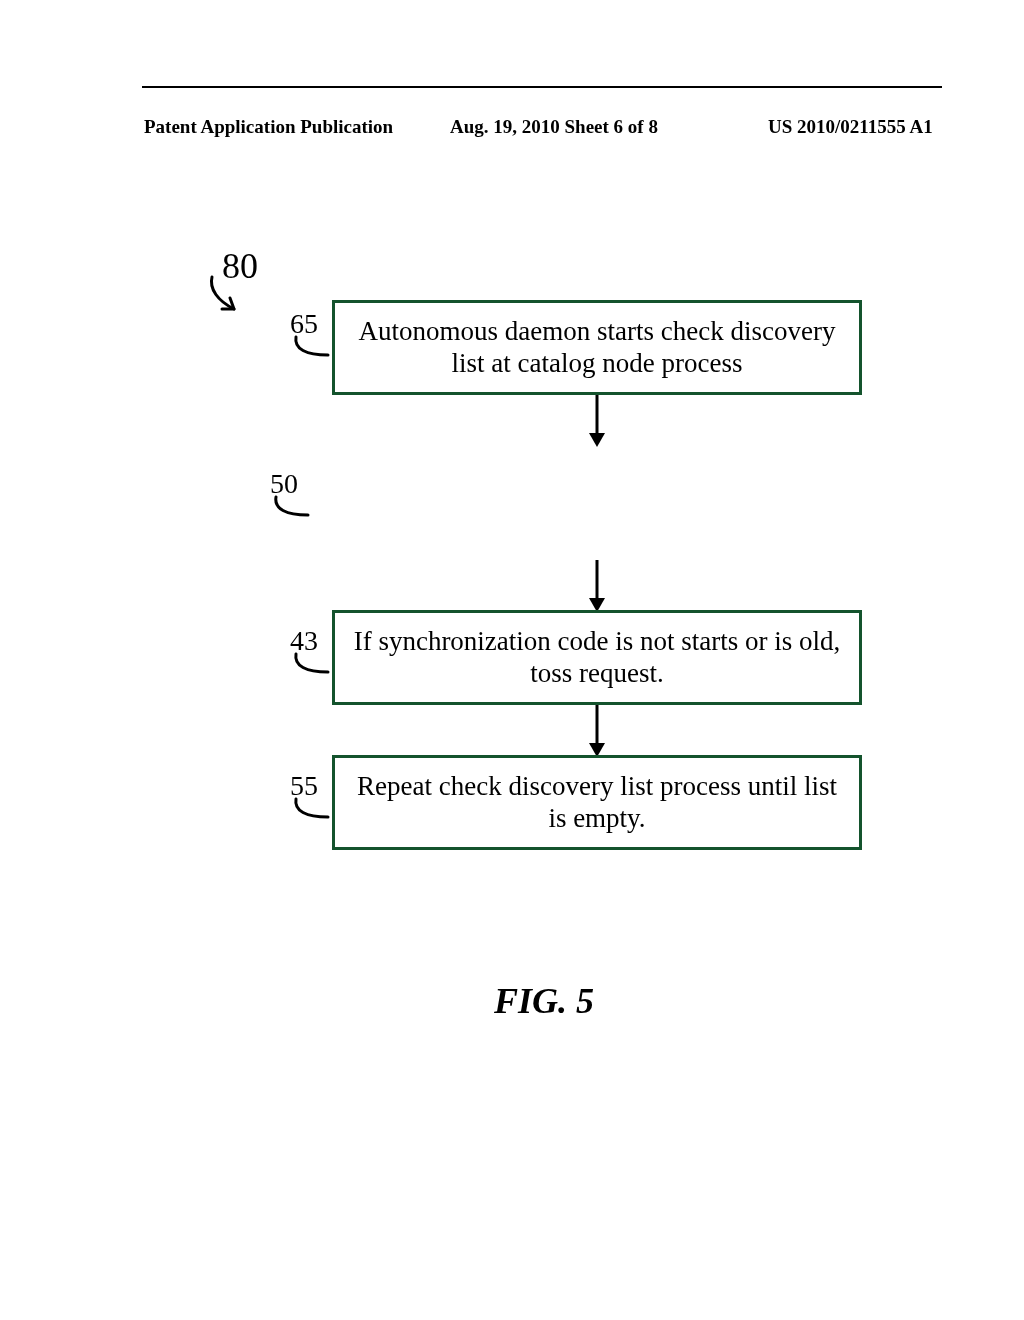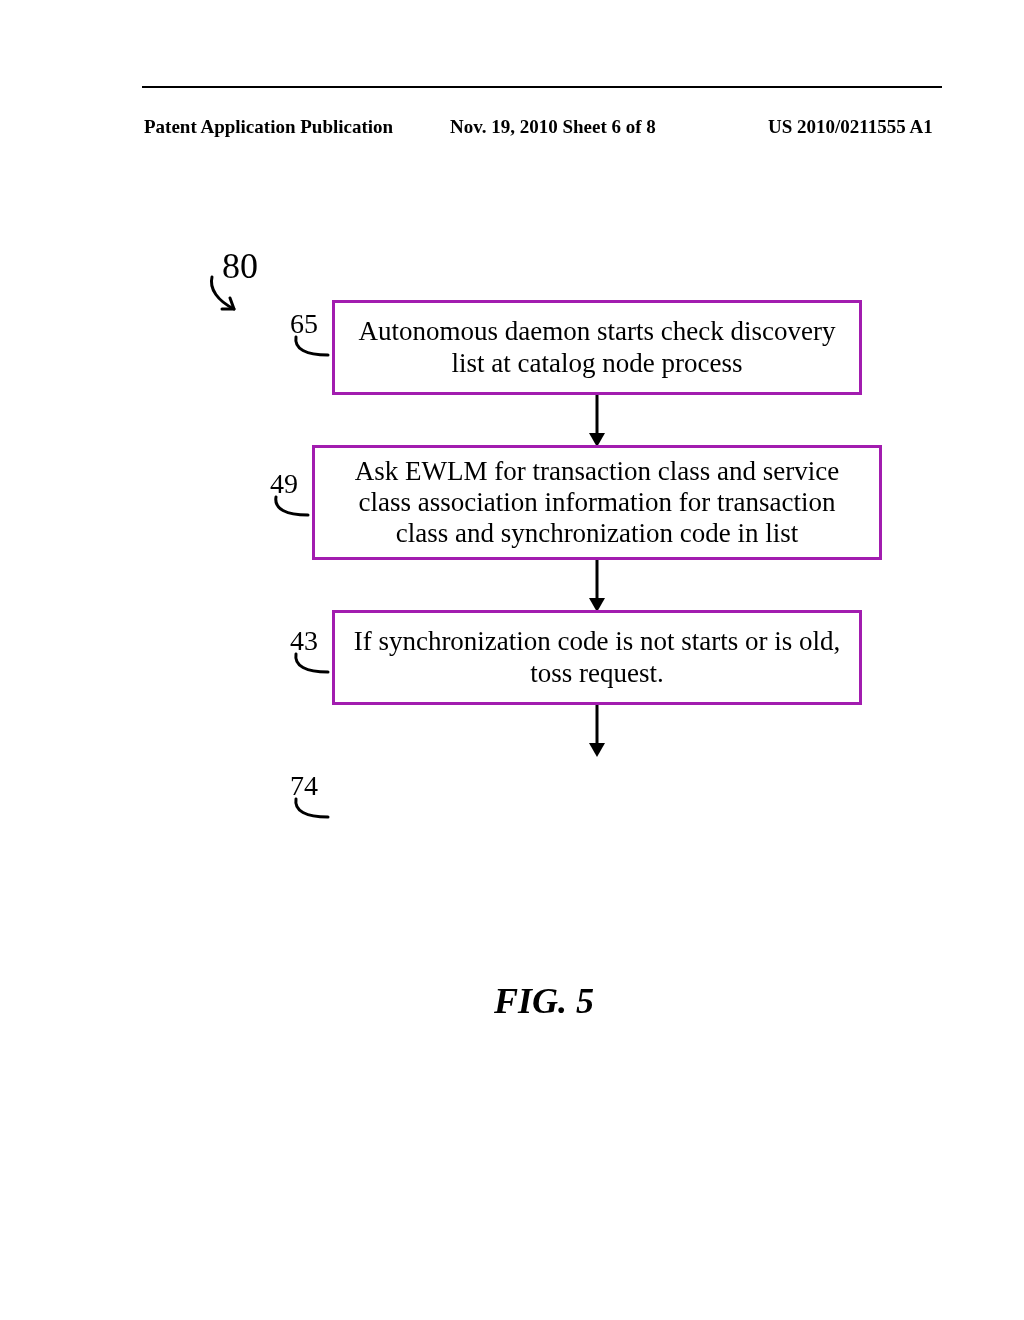--- a/index.html
+++ b/index.html
@@ -43,21 +43,21 @@
     top: 245px;
     font-size: 36px;
   }
   .hook80 {
     position: absolute;
     left: 172px;
     top: 275px;
   }
   .box {
     position: absolute;
-    border: 3px solid #a21caf;
+    border: 3px solid #14532d;
     box-sizing: border-box;
     display: flex;
     align-items: center;
     justify-content: center;
     text-align: center;
     font-size: 27px;
     line-height: 1.15;
     padding: 6px 16px;
   }
   .ref {
@@ -80,21 +80,21 @@
     top: 980px;
   }
 </style>
 </head>
 <body>
 
 <div class="page">
 
   <div class="header">
     <div class="header-text" style="left:112px;">Patent Application Publication</div>
-    <div class="header-text" style="left:418px;">Nov. 19, 2010  Sheet 6 of 8</div>
+    <div class="header-text" style="left:418px;">Aug. 19, 2010  Sheet 6 of 8</div>
     <div class="header-text" style="left:736px;">US 2010/0211555 A1</div>
   </div>
   <div class="header-rule"></div>
 
   <div class="ref80">80</div>
   <svg class="hook80" width="50" height="50">
     <path d="M 8 2 C 5 14, 14 26, 30 34" stroke="#000" stroke-width="3" fill="none" stroke-linecap="round"></path>
     <path d="M 30 34 L 18 34 M 30 34 L 26 23" stroke="#000" stroke-width="3" fill="none" stroke-linecap="round"></path>
   </svg>
 
@@ -104,24 +104,21 @@
   <div class="ref" style="left:258px; top:308px;">65</div>
   <svg class="hook" style="left:260px; top:335px;" width="40" height="30">
     <path d="M 4 2 C 2 14, 14 20, 36 20" stroke="#000" stroke-width="3" fill="none" stroke-linecap="round"></path>
   </svg>
 
   <svg class="arrow" style="left:555px; top:395px;" width="20" height="55">
     <line x1="10" y1="0" x2="10" y2="40" stroke="#000" stroke-width="3"></line>
     <polygon points="10,52 2,38 18,38" fill="#000"></polygon>
   </svg>
 
-  <div class="box" style="left:280px; top:445px; width:570px; height:115px;">
-    <span>Ask EWLM for transaction class and service class association information for transaction class and synchronization code in list</span>
-  </div>
-  <div class="ref" style="left:238px; top:468px;">49</div>
+  <div class="ref" style="left:238px; top:468px;">50</div>
   <svg class="hook" style="left:240px; top:495px;" width="40" height="30">
     <path d="M 4 2 C 2 14, 14 20, 36 20" stroke="#000" stroke-width="3" fill="none" stroke-linecap="round"></path>
   </svg>
 
   <svg class="arrow" style="left:555px; top:560px;" width="20" height="55">
     <line x1="10" y1="0" x2="10" y2="40" stroke="#000" stroke-width="3"></line>
     <polygon points="10,52 2,38 18,38" fill="#000"></polygon>
   </svg>
 
   <div class="box" style="left:300px; top:610px; width:530px; height:95px;">
@@ -130,20 +127,23 @@
   <div class="ref" style="left:258px; top:625px;">43</div>
   <svg class="hook" style="left:260px; top:652px;" width="40" height="30">
     <path d="M 4 2 C 2 14, 14 20, 36 20" stroke="#000" stroke-width="3" fill="none" stroke-linecap="round"></path>
   </svg>
 
   <svg class="arrow" style="left:555px; top:705px;" width="20" height="55">
     <line x1="10" y1="0" x2="10" y2="40" stroke="#000" stroke-width="3"></line>
     <polygon points="10,52 2,38 18,38" fill="#000"></polygon>
   </svg>
 
-  <div class="ref" style="left:258px; top:770px;">74</div>
+  <div class="box" style="left:300px; top:755px; width:530px; height:95px;">
+    <span>Repeat check discovery list process until list is empty.</span>
+  </div>
+  <div class="ref" style="left:258px; top:770px;">55</div>
   <svg class="hook" style="left:260px; top:797px;" width="40" height="30">
     <path d="M 4 2 C 2 14, 14 20, 36 20" stroke="#000" stroke-width="3" fill="none" stroke-linecap="round"></path>
   </svg>
 
   <div class="fig-label">FIG. 5</div>
 
 </div>
 
 </body></html>

